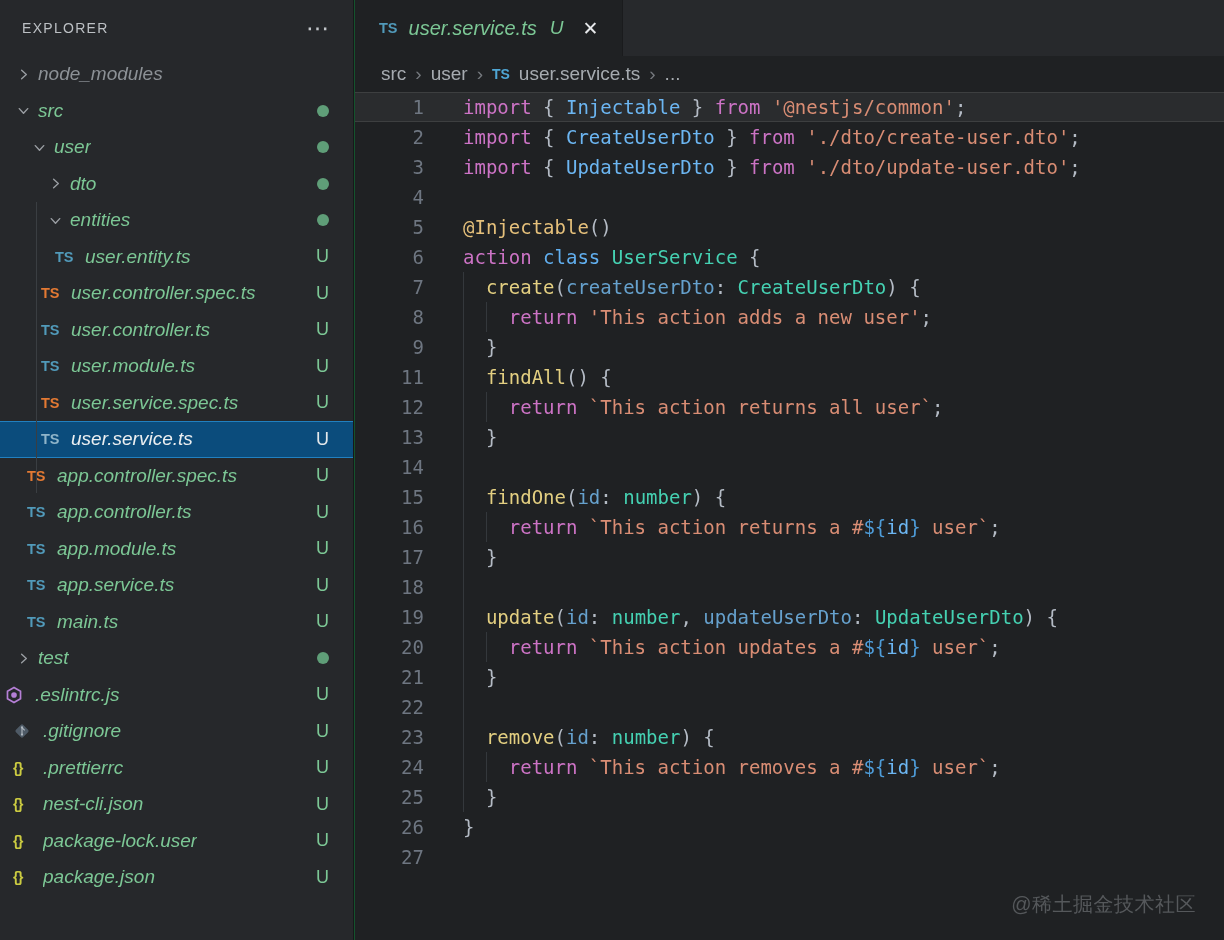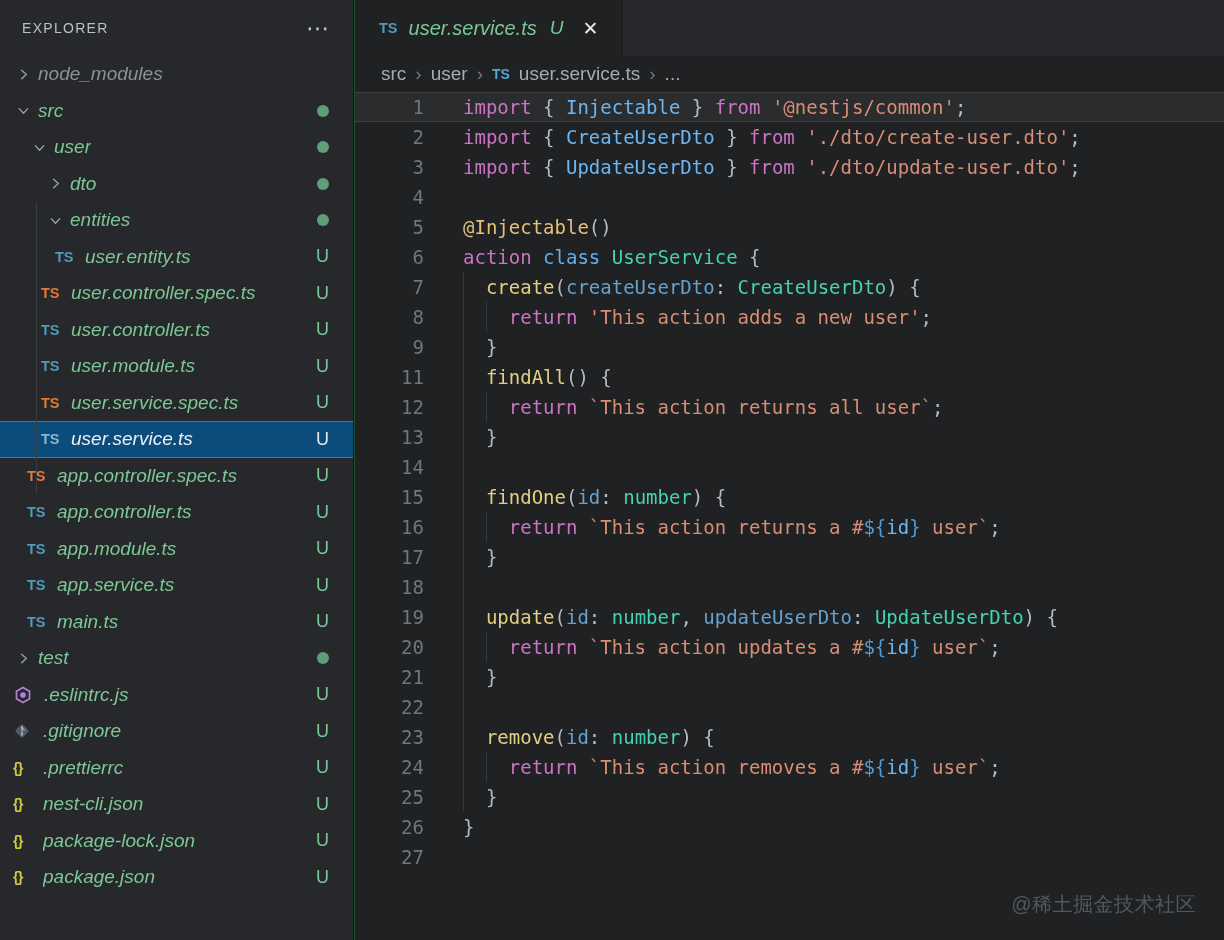--- a/index.html
+++ b/index.html
@@ -195,21 +195,21 @@
           <span class="chev">
             <svg width="15" height="15" viewBox="0 0 16 16" style="">
               <path d="M6 3.5l5 4.5-5 4.5" fill="none" stroke="#9A9EA3" stroke-width="1.5" stroke-linecap="round" stroke-linejoin="round"></path>
             </svg>
           </span>
           <span class="lbl green">test</span>
           <span class="badge">
             <span class="badge-dot"></span>
           </span>
         </div>
-        <div class="row" style="padding-left: 14px;">
+        <div class="row" style="padding-left: 5px;">
           <span class="ficsvg">
             <svg width="18" height="18" viewBox="0 0 16 16">
               <path d="M8 1.3l5.8 3.35v6.7L8 14.7l-5.8-3.35v-6.7z" fill="none" stroke="#B57FD6" stroke-width="1.5"></path>
               <circle cx="8" cy="8" r="2.5" fill="#B57FD6"></circle>
             </svg>
           </span>
           <span class="lbl green">.eslintrc.js</span>
           <span class="badge badge-u">U</span>
         </div>
         <div class="row" style="padding-left: 13px;">
@@ -229,21 +229,21 @@
           <span class="lbl green">.prettierrc</span>
           <span class="badge badge-u">U</span>
         </div>
         <div class="row" style="padding-left: 13px;">
           <span class="fic fic-json" style="color:#CBCB41">{}</span>
           <span class="lbl green">nest-cli.json</span>
           <span class="badge badge-u">U</span>
         </div>
         <div class="row" style="padding-left: 13px;">
           <span class="fic fic-json" style="color:#CBCB41">{}</span>
-          <span class="lbl green">package-lock.json</span>
+          <span class="lbl green">package-lock.user</span>
           <span class="badge badge-u">U</span>
         </div>
         <div class="row" style="padding-left: 13px;">
           <span class="fic fic-json" style="color:#CBCB41">{}</span>
           <span class="lbl green">package.json</span>
           <span class="badge badge-u">U</span>
         </div>
       </div>
     <div class="tree-guide"></div>
   </aside>

